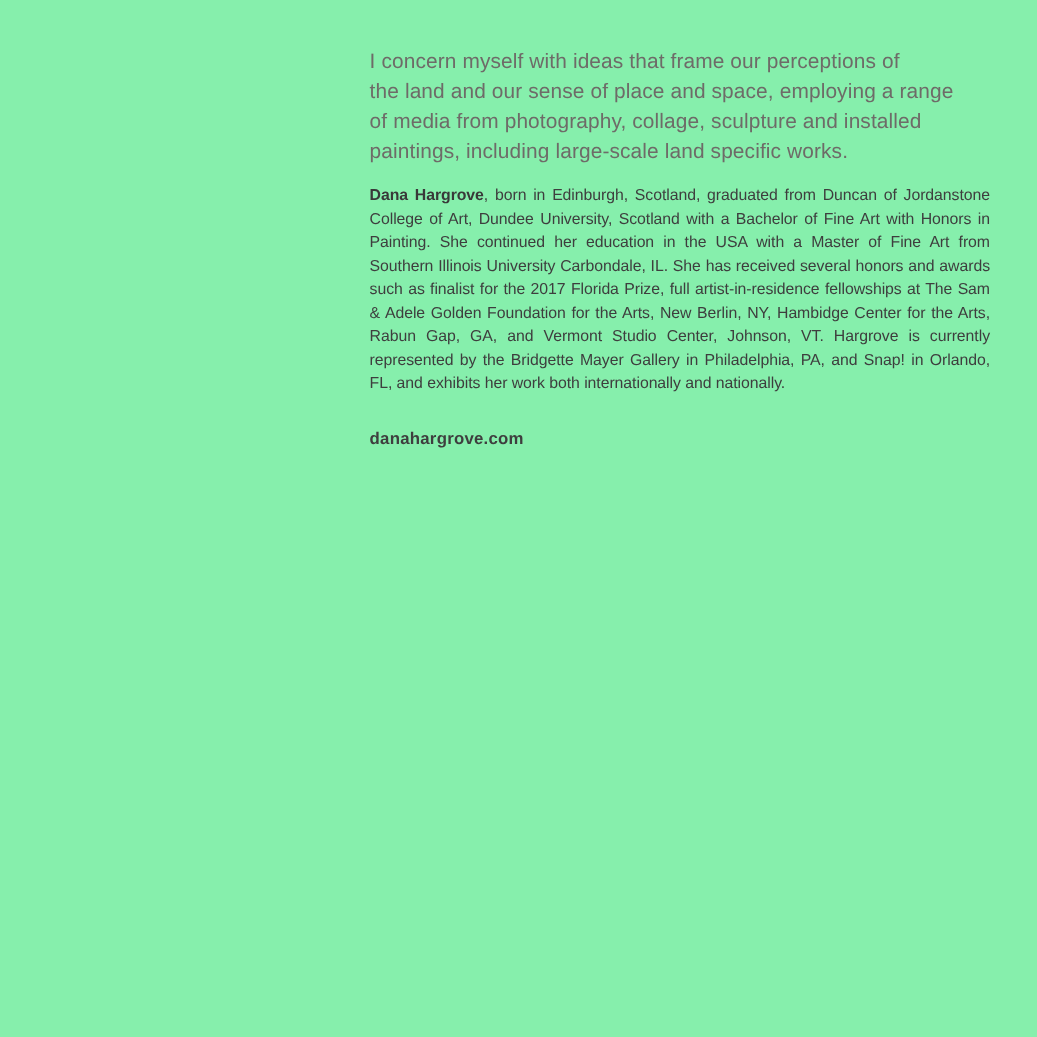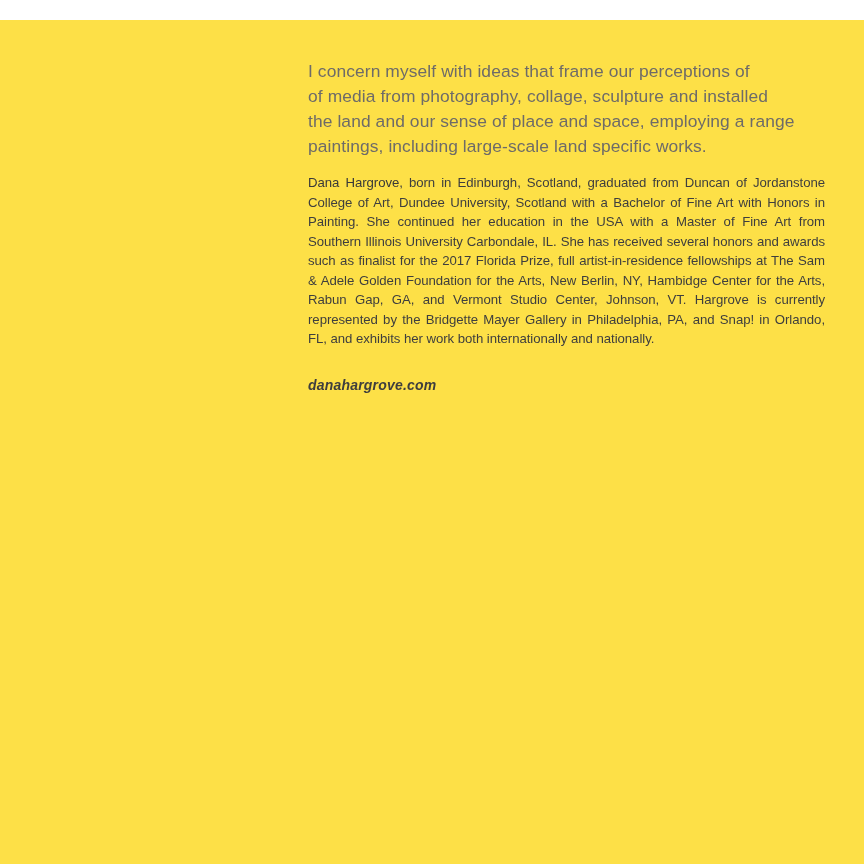--- a/index.html
+++ b/index.html
@@ -10,22 +10,21 @@
   body {
     width: 864px;
     height: 864px;
     position: relative;
     font-family: "Liberation Sans", sans-serif;
     overflow: hidden;
   }
   .page {
     position: absolute;
     inset: 0;
-    background: #fde047;
-    margin-top: 20px;
+    background: #86efac;
   }
   .content {
     position: absolute;
     left: 308px;
     top: 39px;
     width: 517px;
   }
   .statement {
     font-size: 17.4px;
     line-height: 25px;
@@ -37,42 +36,41 @@
   }
   .bio {
     margin: 14px 0 0 0;
     font-size: 13.2px;
     line-height: 19.5px;
     color: #3e3e3e;
     text-align: justify;
     letter-spacing: -0.05px;
   }
   .bio .bio-name {
-    font-weight: normal;
+    font-weight: bold;
     color: #393939;
   }
   .website {
     margin-top: 28px;
     font-size: 14px;
     font-weight: bold;
     color: #3e3e3e;
     letter-spacing: 0.2px;
-    font-style: italic;
   }
 </style>
 </head>
 <body>
 
 <div class="page">
   <div class="content">
 
     <div class="statement">
       <div class="st-line">I concern myself with ideas that frame our perceptions of</div>
+      <div class="st-line">the land and our sense of place and space, employing a range</div>
       <div class="st-line">of media from photography, collage, sculpture and installed</div>
-      <div class="st-line">the land and our sense of place and space, employing a range</div>
       <div class="st-line">paintings, including large-scale land specific works.</div>
     </div>
 
     <p class="bio"><span class="bio-name">Dana Hargrove</span><span>, born in Edinburgh, Scotland, graduated from Duncan of Jordanstone College of Art, Dundee University, Scotland with a Bachelor of Fine Art with Honors in Painting. She continued her education in the USA with a Master of Fine Art from Southern Illinois University Carbondale, IL. She has received several honors and awards such as finalist for the 2017 Florida Prize, full artist-in-residence fellowships at The Sam &amp; Adele Golden Foundation for the Arts, New Berlin, NY, Hambidge Center for the Arts, Rabun Gap, GA, and Vermont Studio Center, Johnson, VT. Hargrove is currently represented by the Bridgette Mayer Gallery in Philadelphia, PA, and Snap! in Orlando, FL, and exhibits her work both internationally and nationally.</span></p>
 
     <div class="website">danahargrove.com</div>
 
   </div>
 </div>
 

